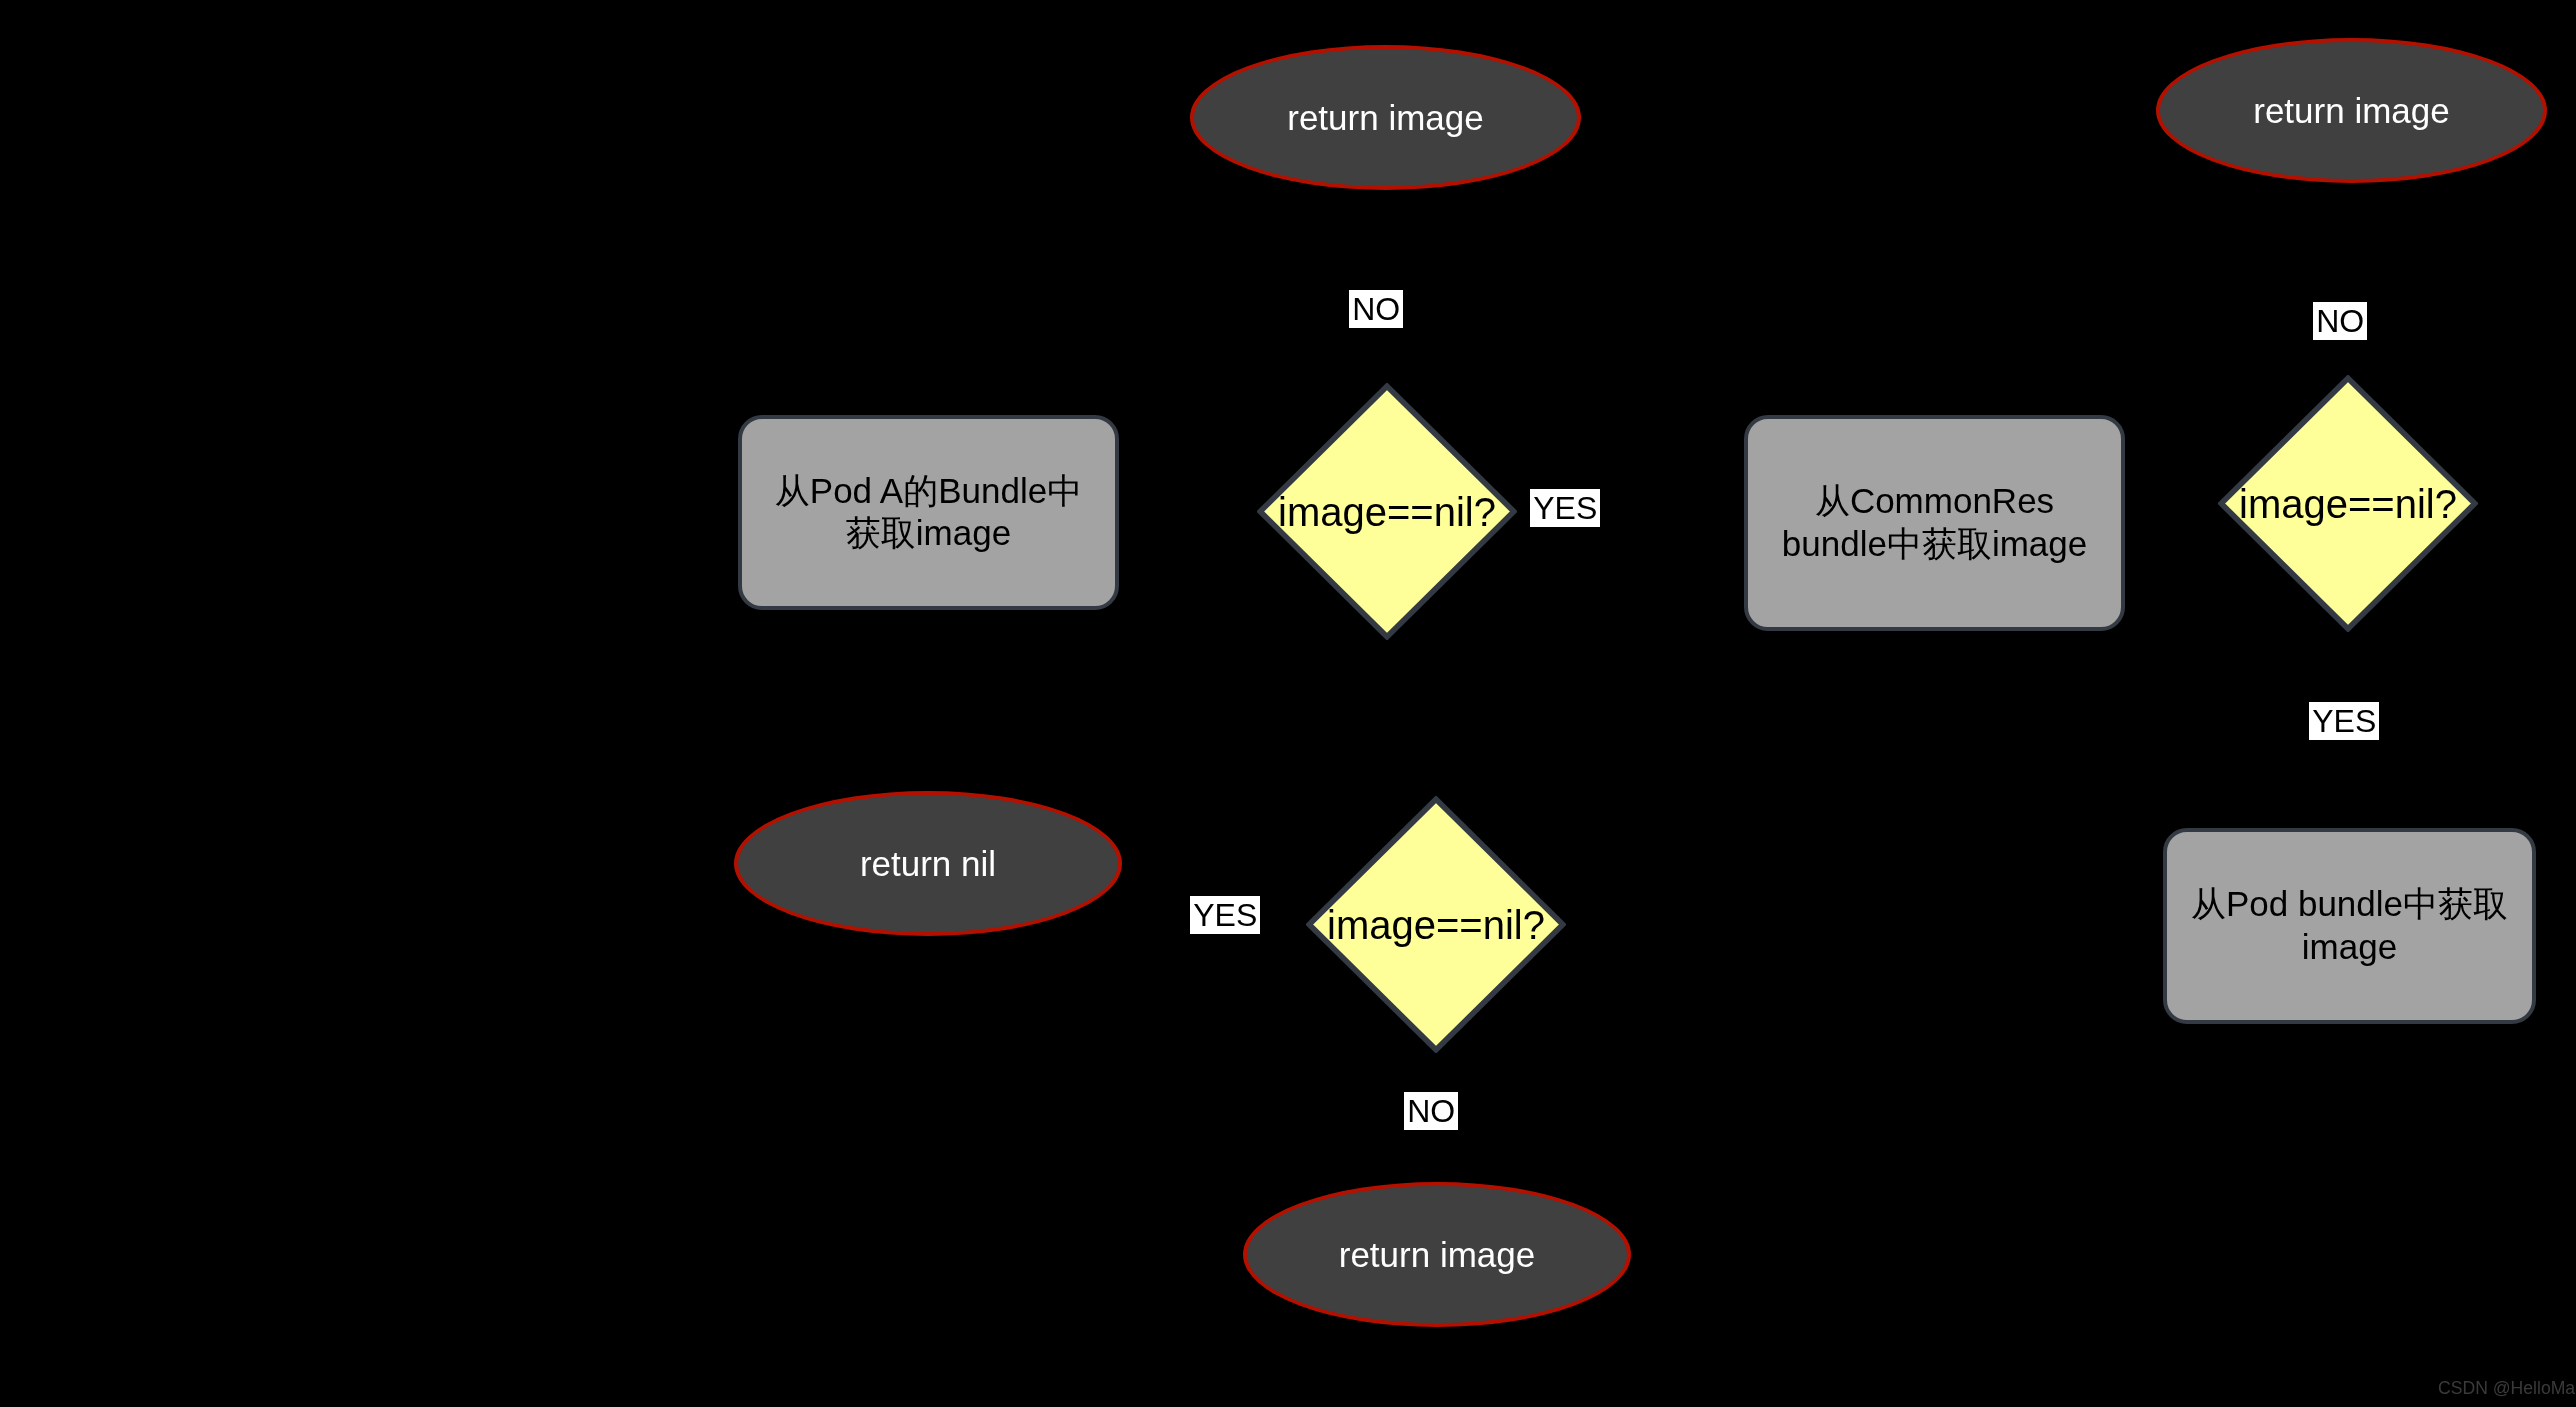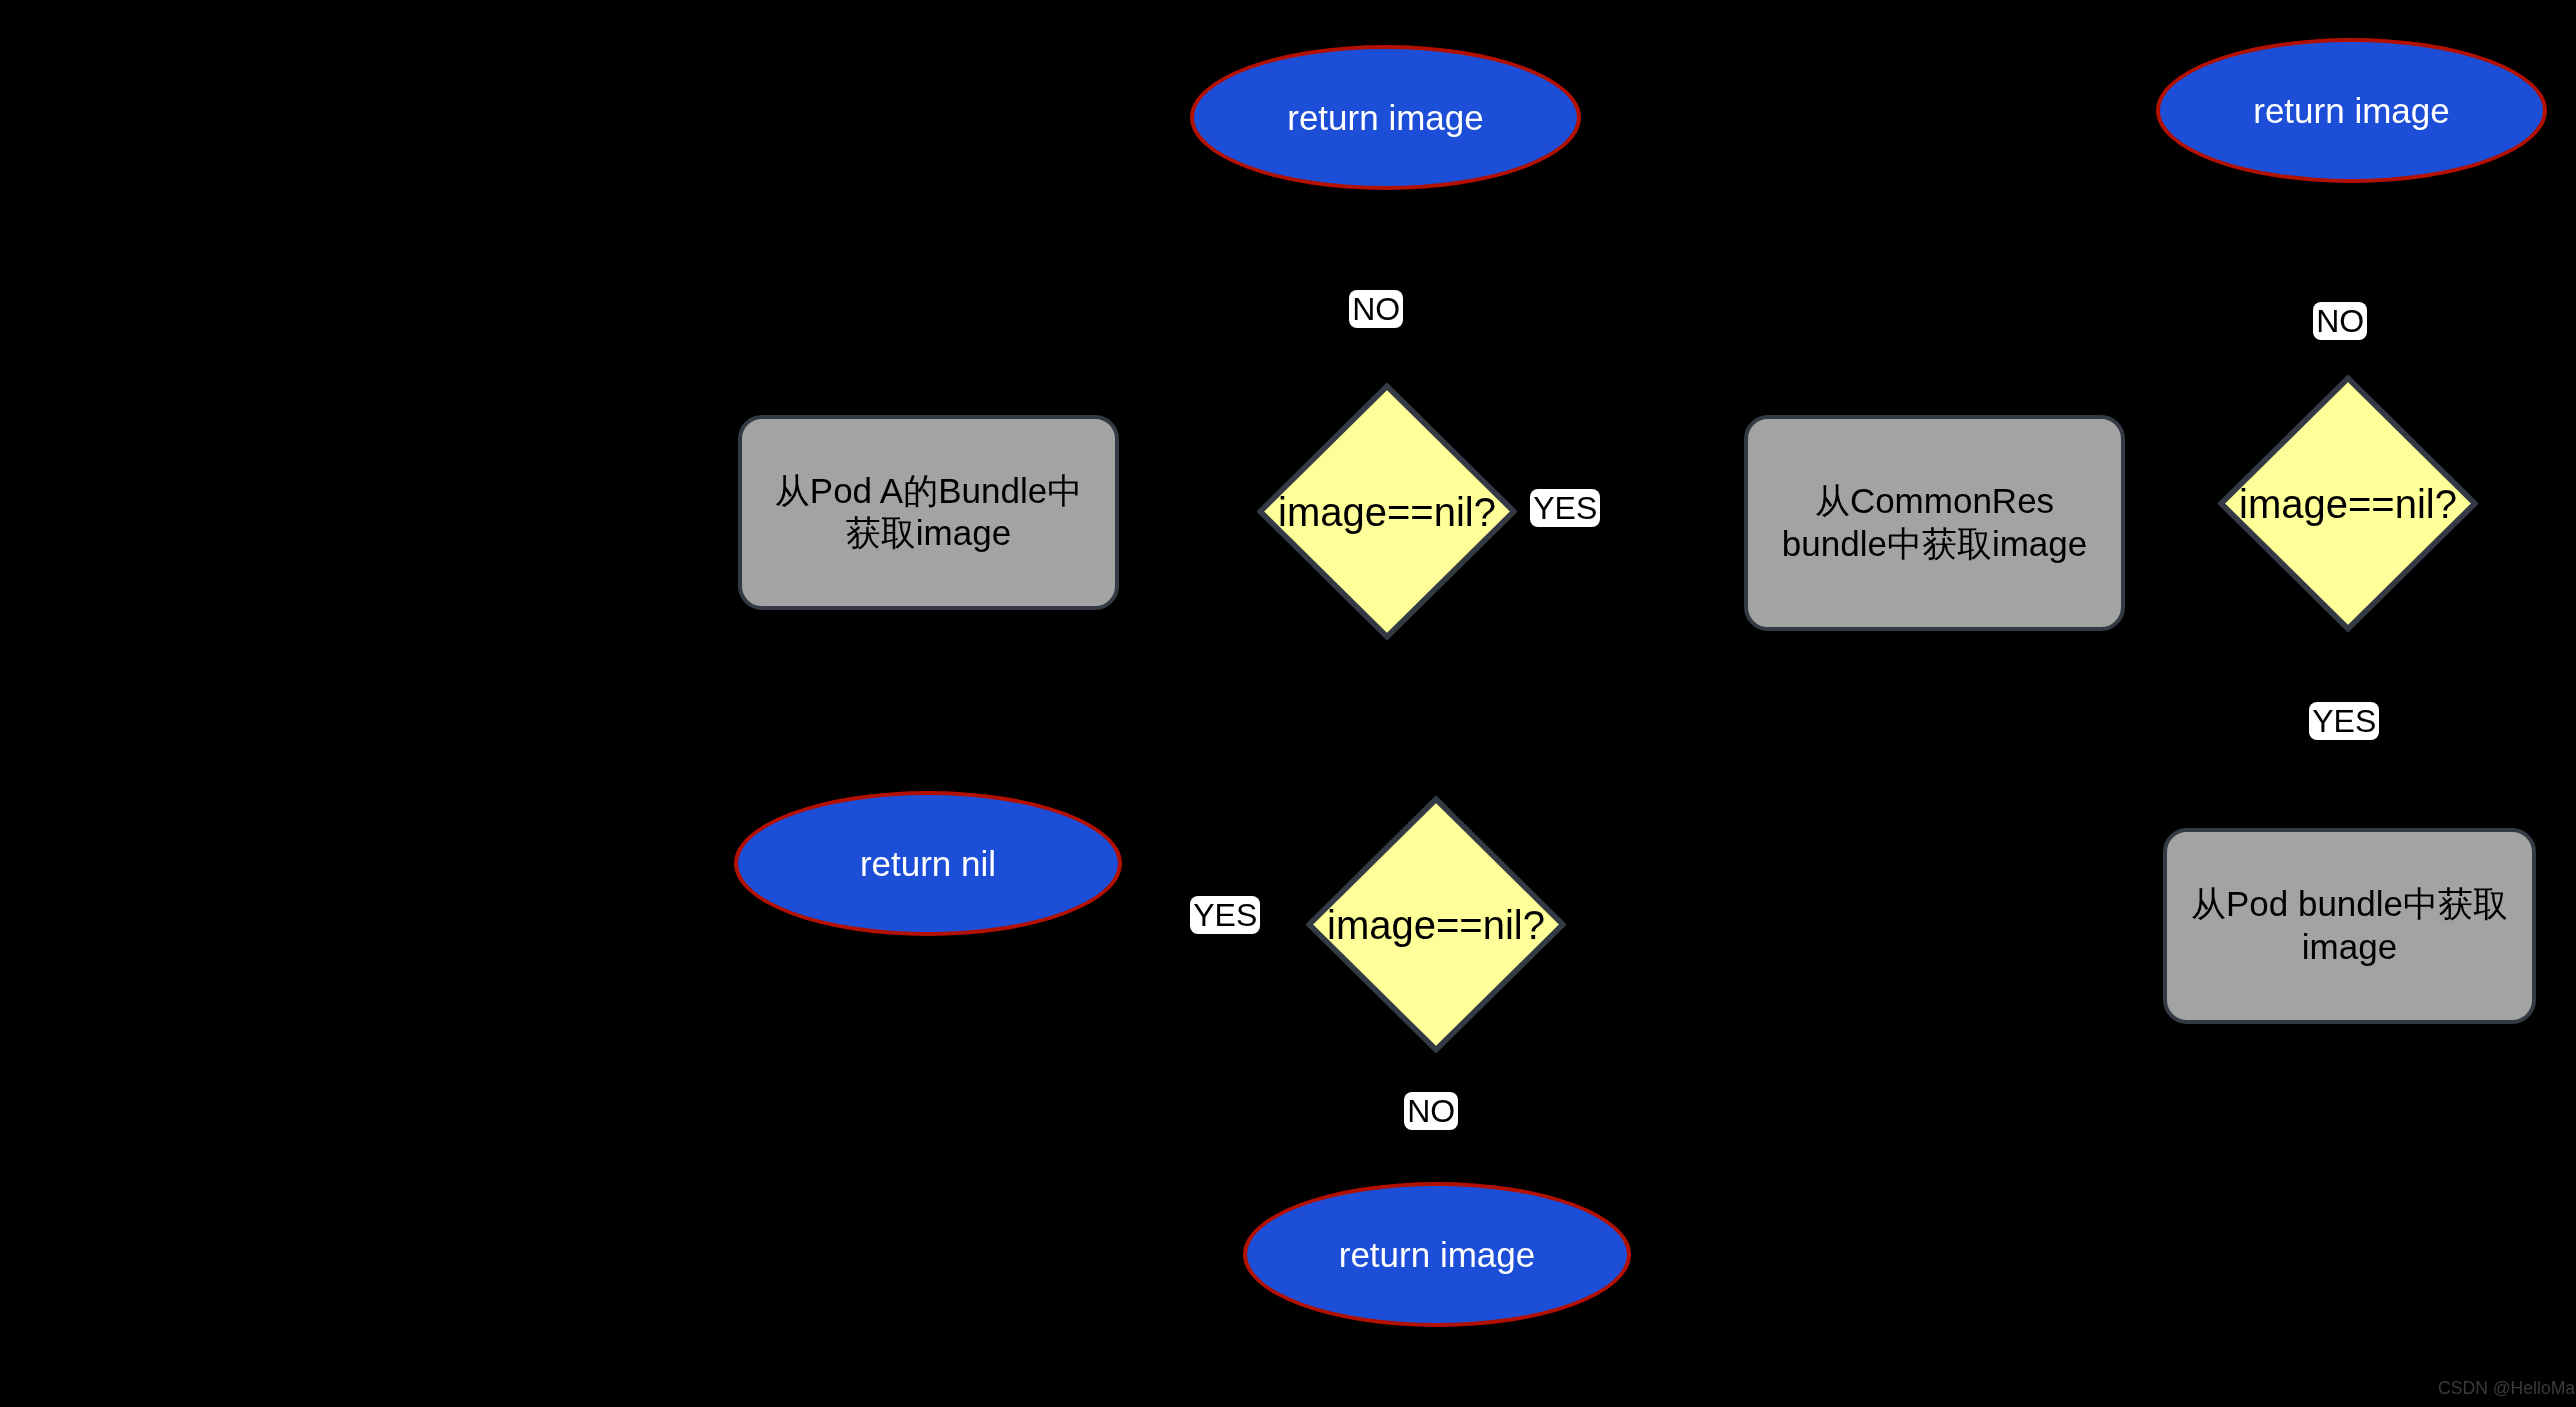--- a/index.html
+++ b/index.html
@@ -57,39 +57,38 @@
   .diamond .node-label {
     color: #000000;
     font-size: 40px;
     z-index: 2;
   }
 
   
   .ellipse {
     position: absolute;
     box-sizing: border-box;
-    background: #1d4ed8;
+    background: #404040;
     border: 4.8px solid #b31000;
     border-radius: 50%;
   }
   .ellipse .node-label {
     color: #ffffff;
     font-size: 35px;
   }
 
   
   .edge-label {
     position: absolute;
     background: #ffffff;
     color: #000000;
     font-size: 32px;
     line-height: 1.08;
     padding: 1.6px 3.2px;
     white-space: nowrap;
-    border-radius: 8px;
   }
 
   
   .watermark {
     position: absolute;
     color: #3a3a3a;
     font-size: 17.6px;
     white-space: nowrap;
   }
 </style>

